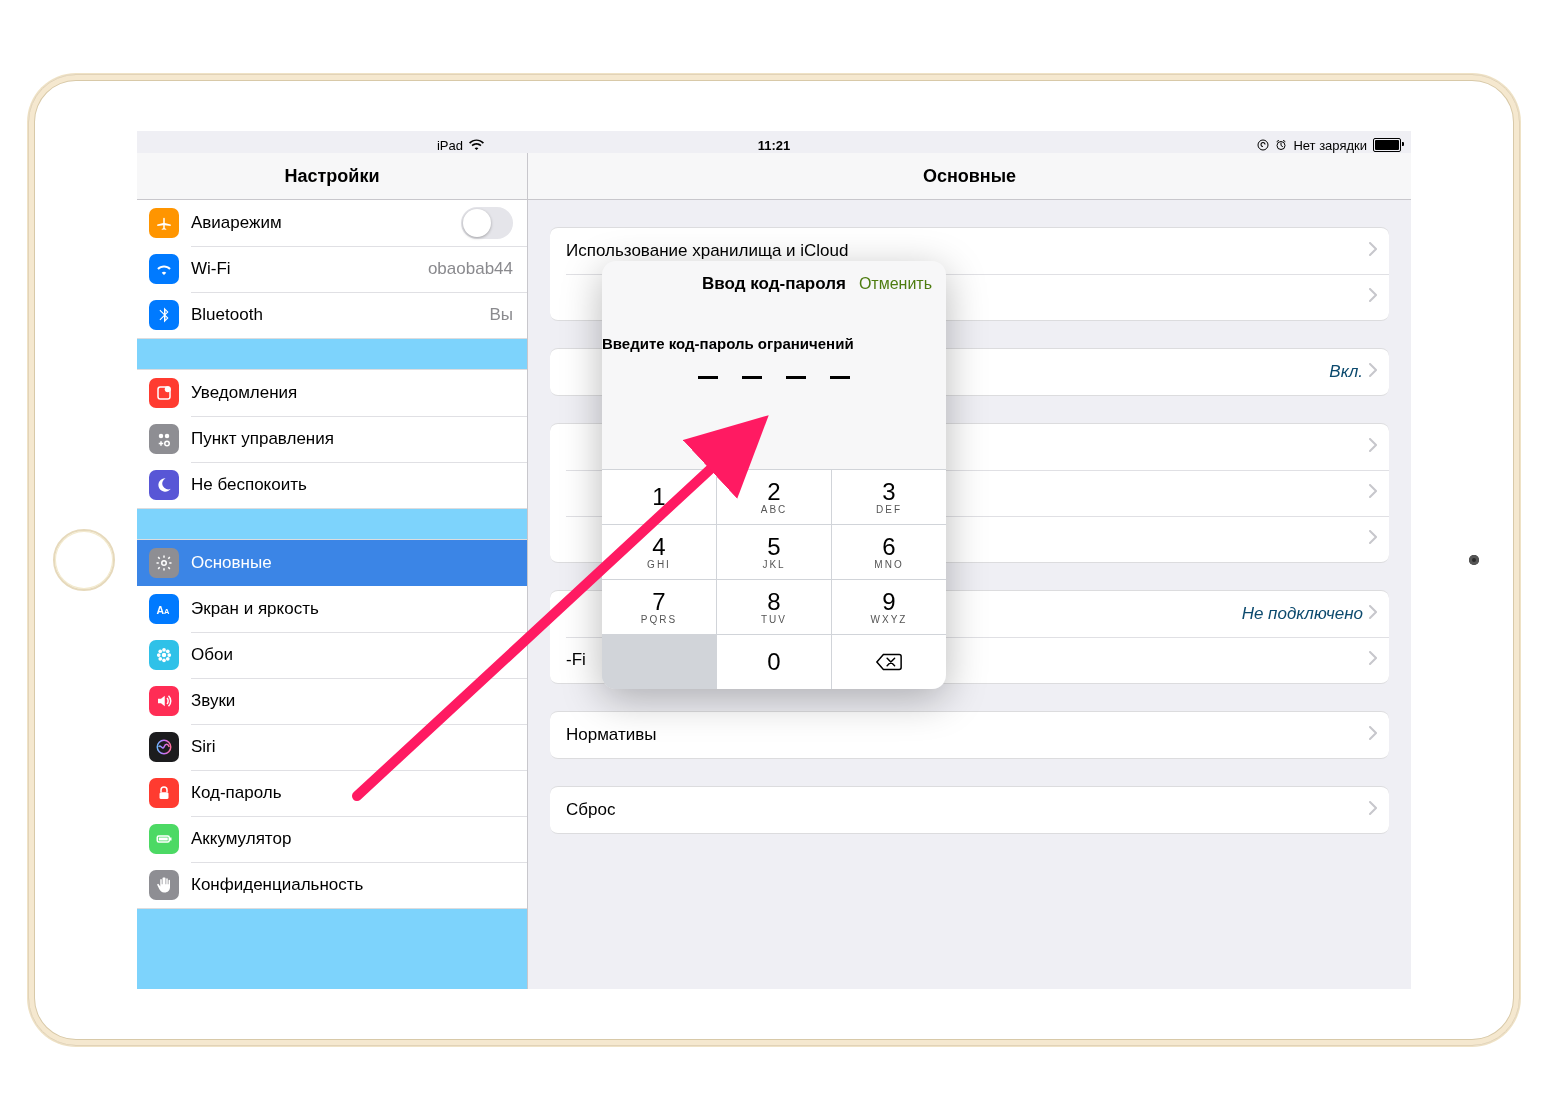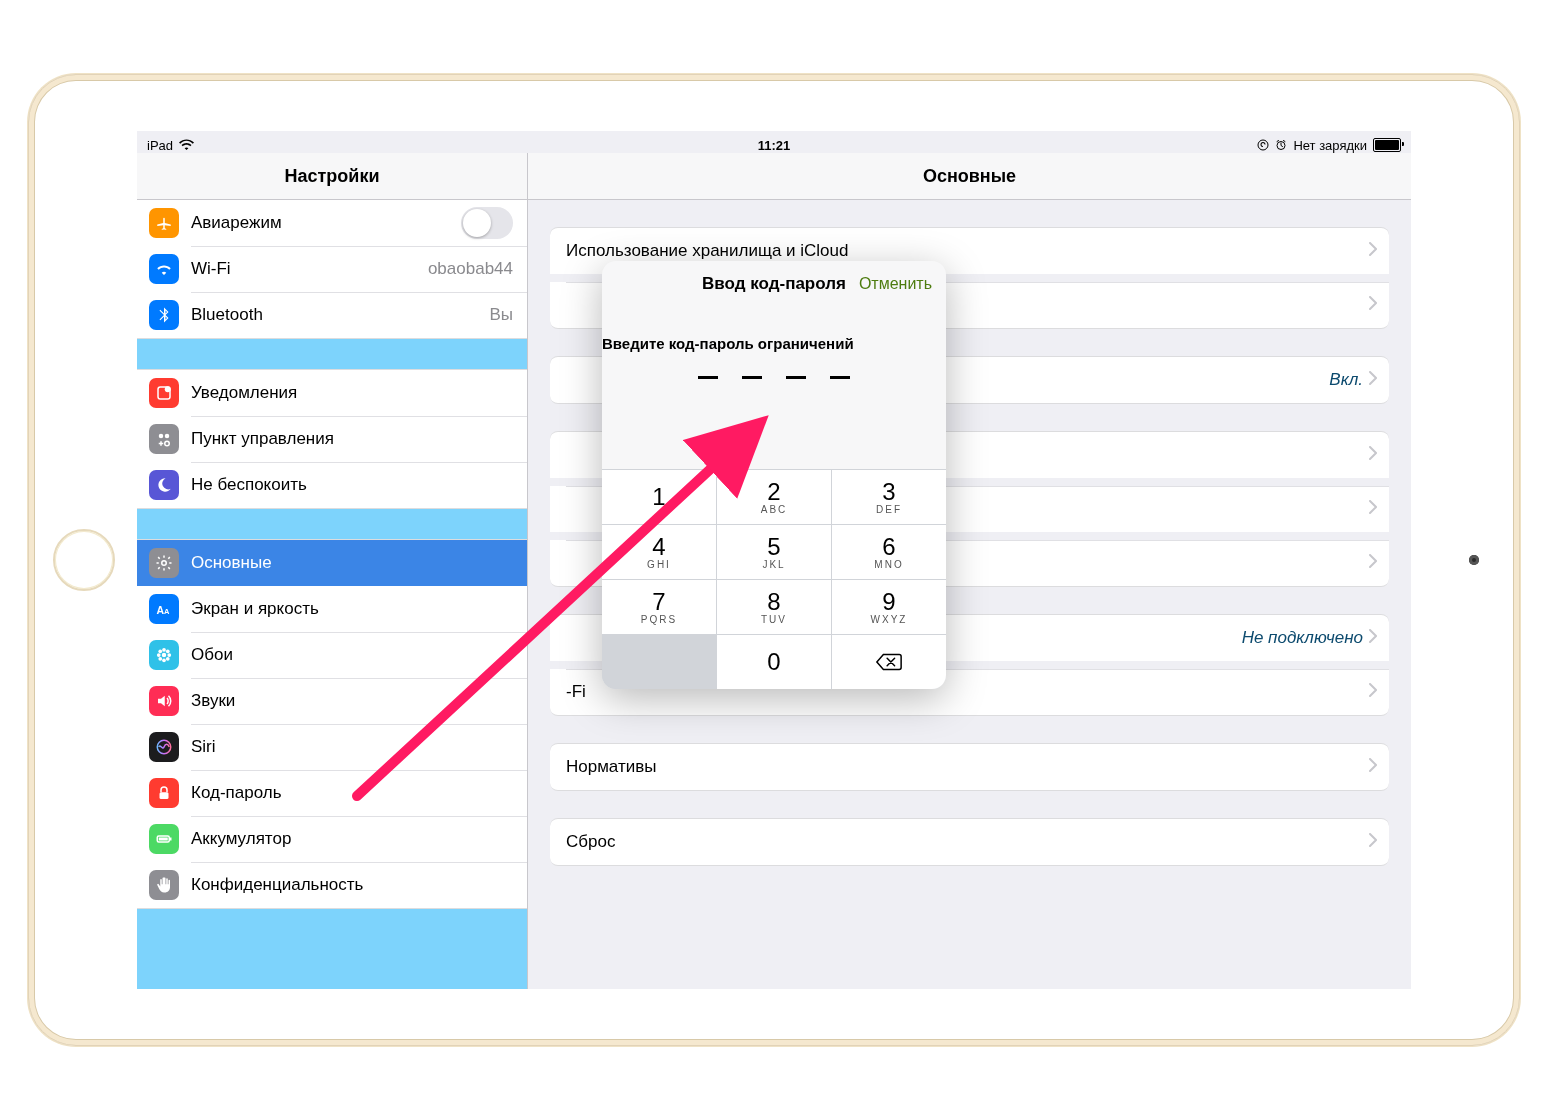--- a/index.html
+++ b/index.html
@@ -70,21 +70,21 @@
   .status-bar {
     height: 22px;
     display: flex;
     align-items: center;
     font-size: 13px;
     color: #000;
     position: relative;
     padding: 3px 10px 0;
   }
   .sb-left, .sb-right { display: flex; align-items: center; gap: 6px; }
-  .sb-left { flex: 1; }
+  .sb-left { flex: 1; justify-content: center; }
   .sb-center { position: absolute; left: 0; right: 0; text-align: center; font-weight: 600; pointer-events: none;}
   .sb-right { flex: 1; justify-content: flex-end; }
   .wifi-icon { width: 15px; height: 12px; }
   .lock-icon, .alarm-icon { width: 12px; height: 12px; }
   .battery {
     width: 26px; height: 12px;
     border: 1px solid #000;
     border-radius: 2px;
     position: relative;
   }
@@ -198,21 +198,20 @@
   
   .rgroup { margin: 27px 22px 0; }
   .rcell {
     background: #fff;
     min-height: 46px;
     display: flex;
     align-items: center;
     padding: 0 12px 0 16px;
     font-size: 17px;
     position: relative;
-    margin-top: 8px;
   }
   .rgroup .rcell + .rcell::before {
     content:"";
     position:absolute;
     left:16px; right:0; top:0; height:1px;
     background:#e0e0e4;
   }
   .rgroup .rcell:first-child { border-top: 1px solid #dcdcde; border-radius: 8px 8px 0 0;}
   .rgroup .rcell:last-child  { border-bottom: 1px solid #dcdcde; border-radius: 0 0 8px 8px;}
   .rgroup .rcell:only-child  { border-radius: 8px; }

